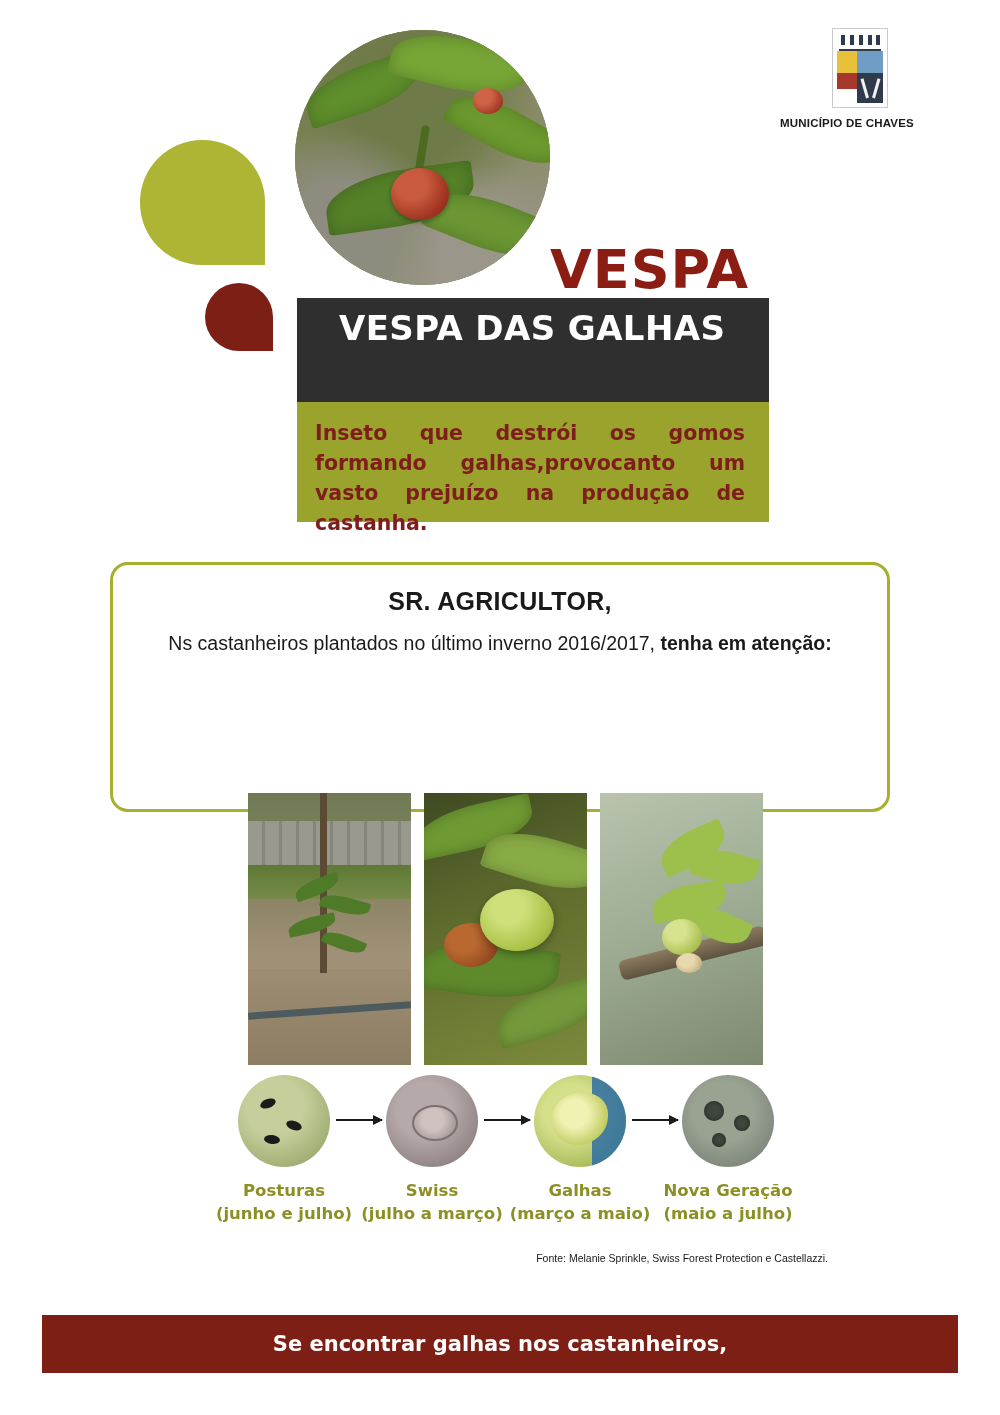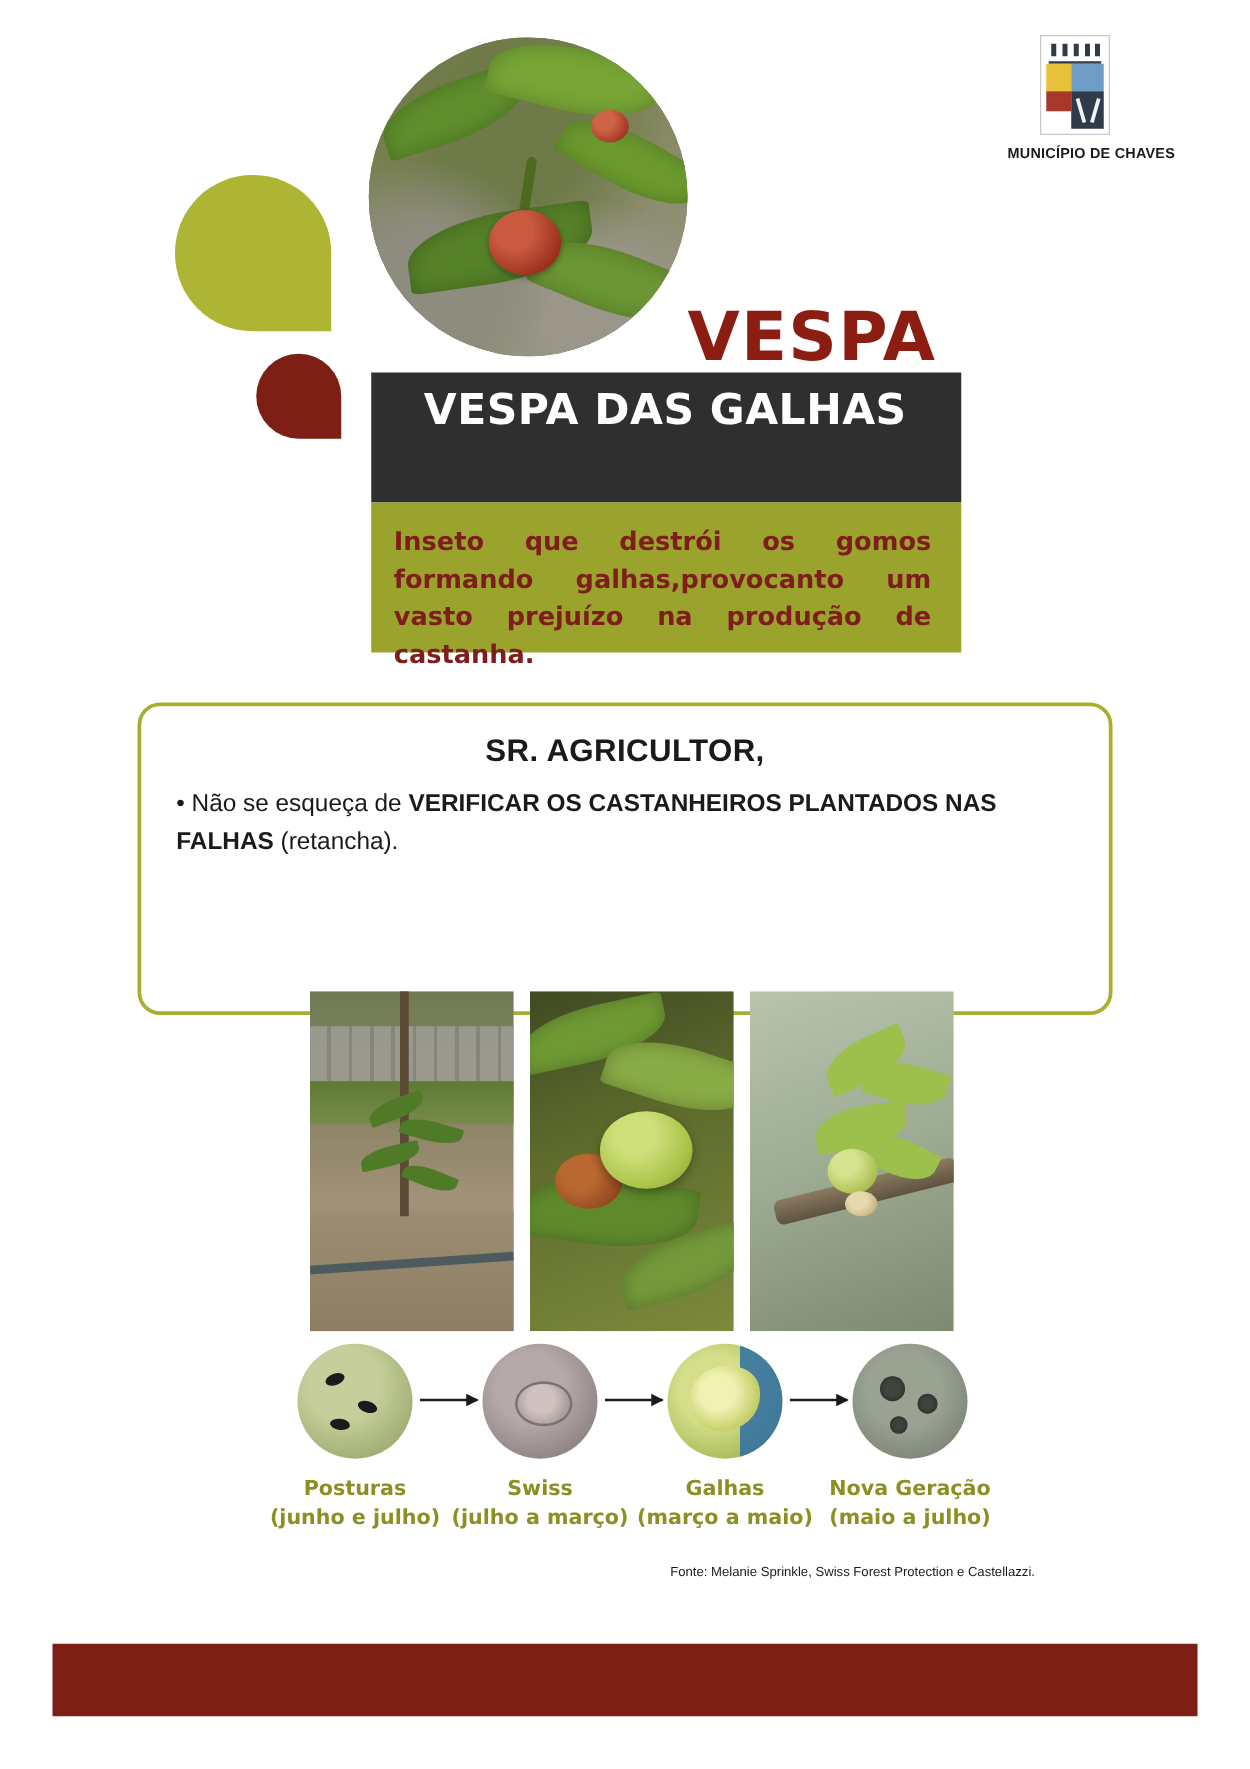--- a/index.html
+++ b/index.html
@@ -15,21 +15,21 @@
     color: #1a1a1a;
     overflow: hidden;
   }
 
   
   #municipal-logo {
     position: absolute;
     left: 780px;
     top: 28px;
     width: 160px;
-    text-align: right;
+    text-align: left;
   }
   #municipal-logo .crest {
     width: 54px;
     height: 78px;
     margin: 0 auto;
     position: relative;
     background: #ffffff;
     border: 1px solid #c9c9c9;
   }
   #municipal-logo .crest .sq-yellow {
@@ -397,22 +397,23 @@
 <div class="title-dark">
   <div class="line">VESPA DAS GALHAS</div>
 </div>
 
 <div class="title-olive">
   <p>Inseto que destrói os gomos formando galhas,provocanto um vasto prejuízo na produção de castanha.</p>
 </div>
 
 <div class="farmer-box">
   <h2>SR. AGRICULTOR,</h2>
-  <p>
-    <span>• Não se esqueça de </span><b>VERIFICAR OS CASTANHEIROS PLANTADOS NAS FALHAS</b><span> (retancha).</span>
+  <p class="ln1">
+    <span>Ns castanheiros plantados no último inverno 2016/2017,</span>
+    <b>tenha em atenção:</b>
   </p>
 </div>
 
 <div class="photo-strip">
   <div class="ps p1">
     <div class="ground"></div>
     <div class="wall"></div>
     <div class="grass"></div>
     <div class="soil"></div>
     <div class="trunk"></div>
@@ -482,13 +483,14 @@
   </div>
   <div class="cap c4">
     <div>Nova Geração</div>
     <div>(maio a julho)</div>
   </div>
 </div>
 
 <div class="source">Fonte: Melanie Sprinkle, Swiss Forest Protection e Castellazzi.</div>
 
 <div class="footer">
+  <span>Se encontrar galhas nos castanheiros, </span>
 </div>
 
 </body></html>

